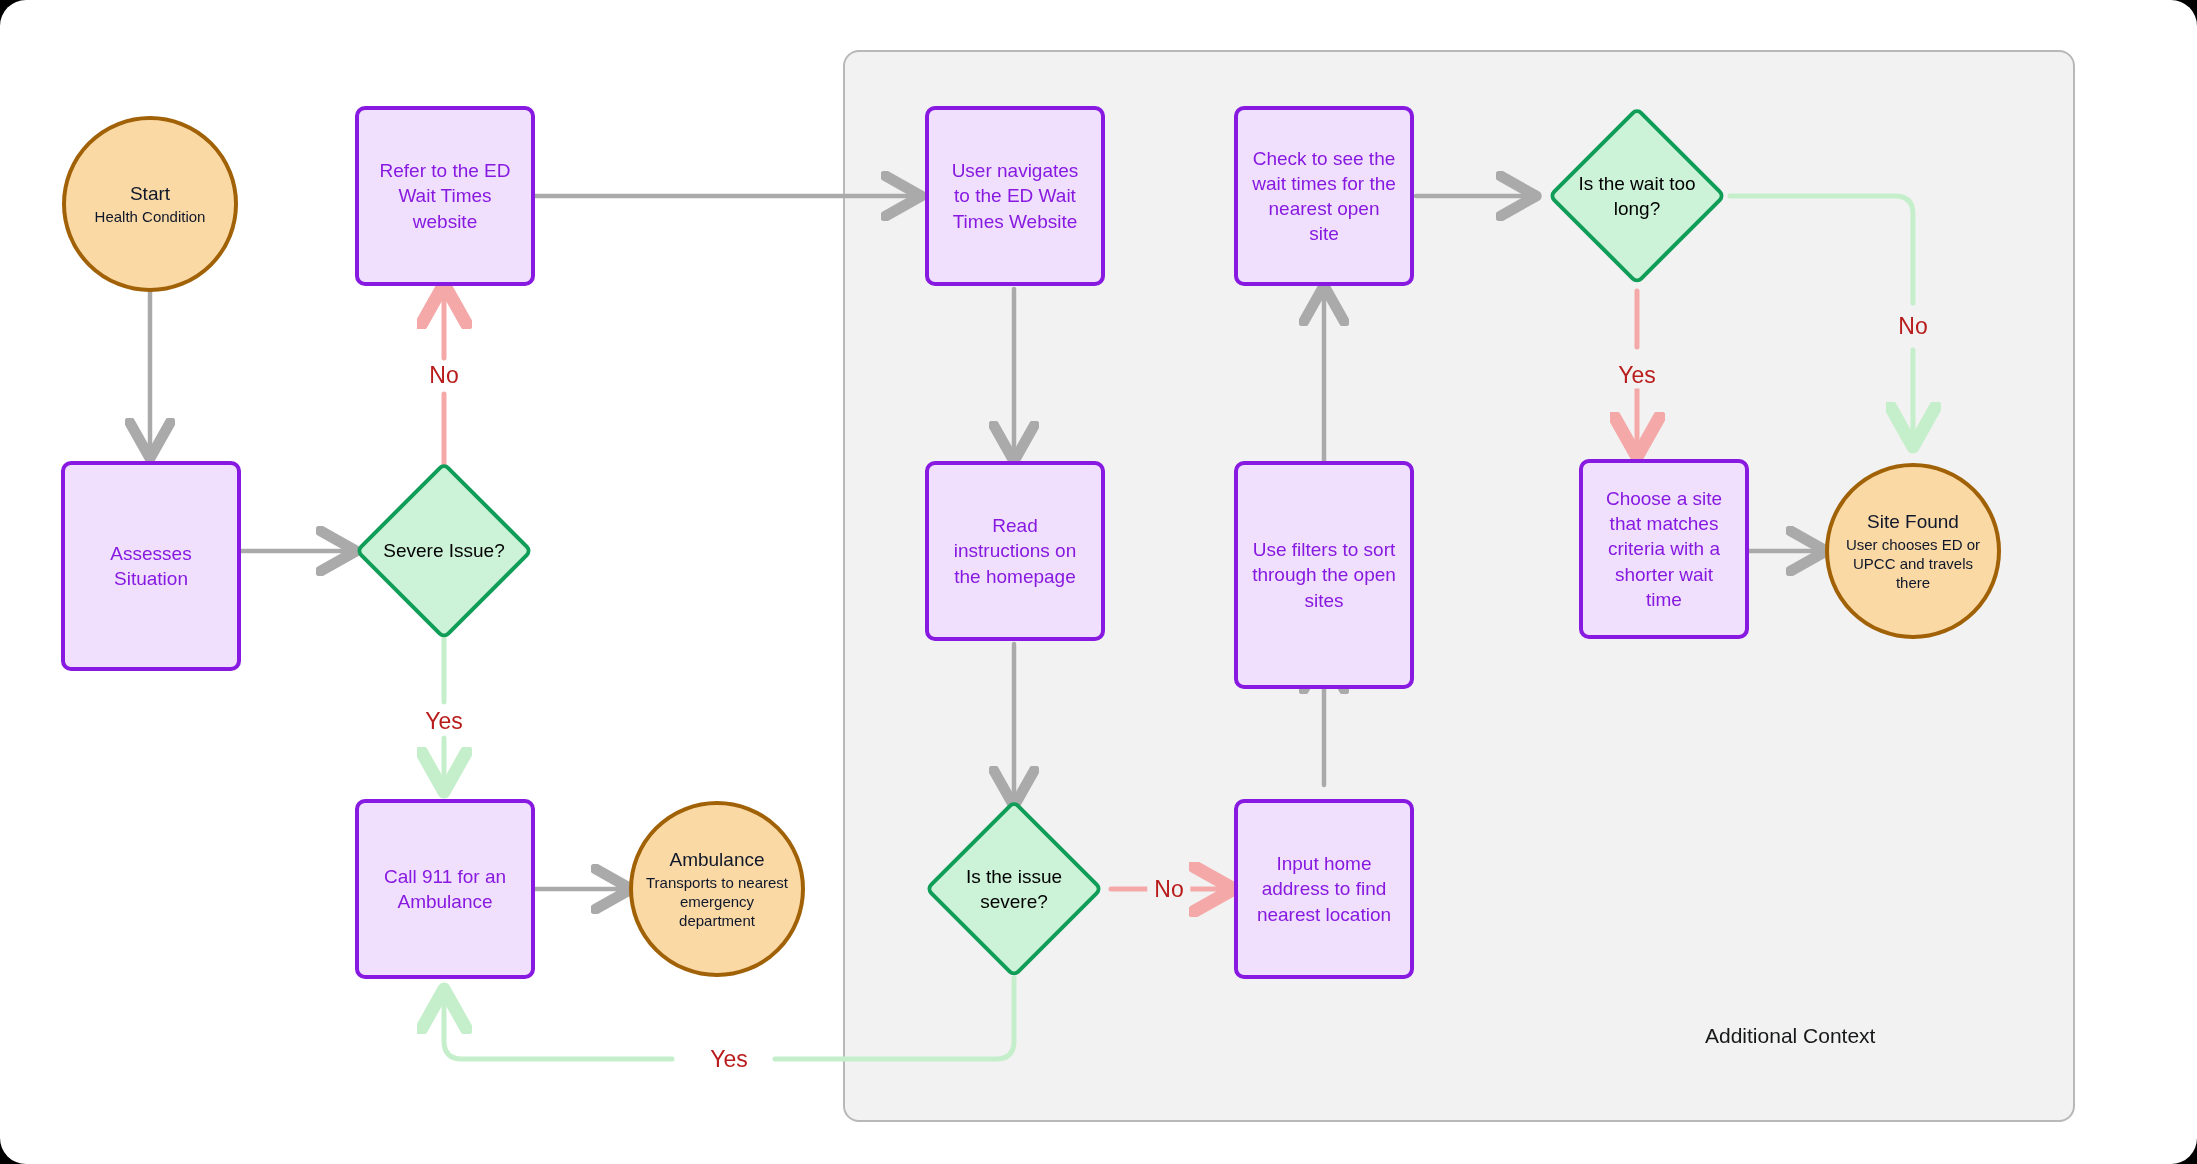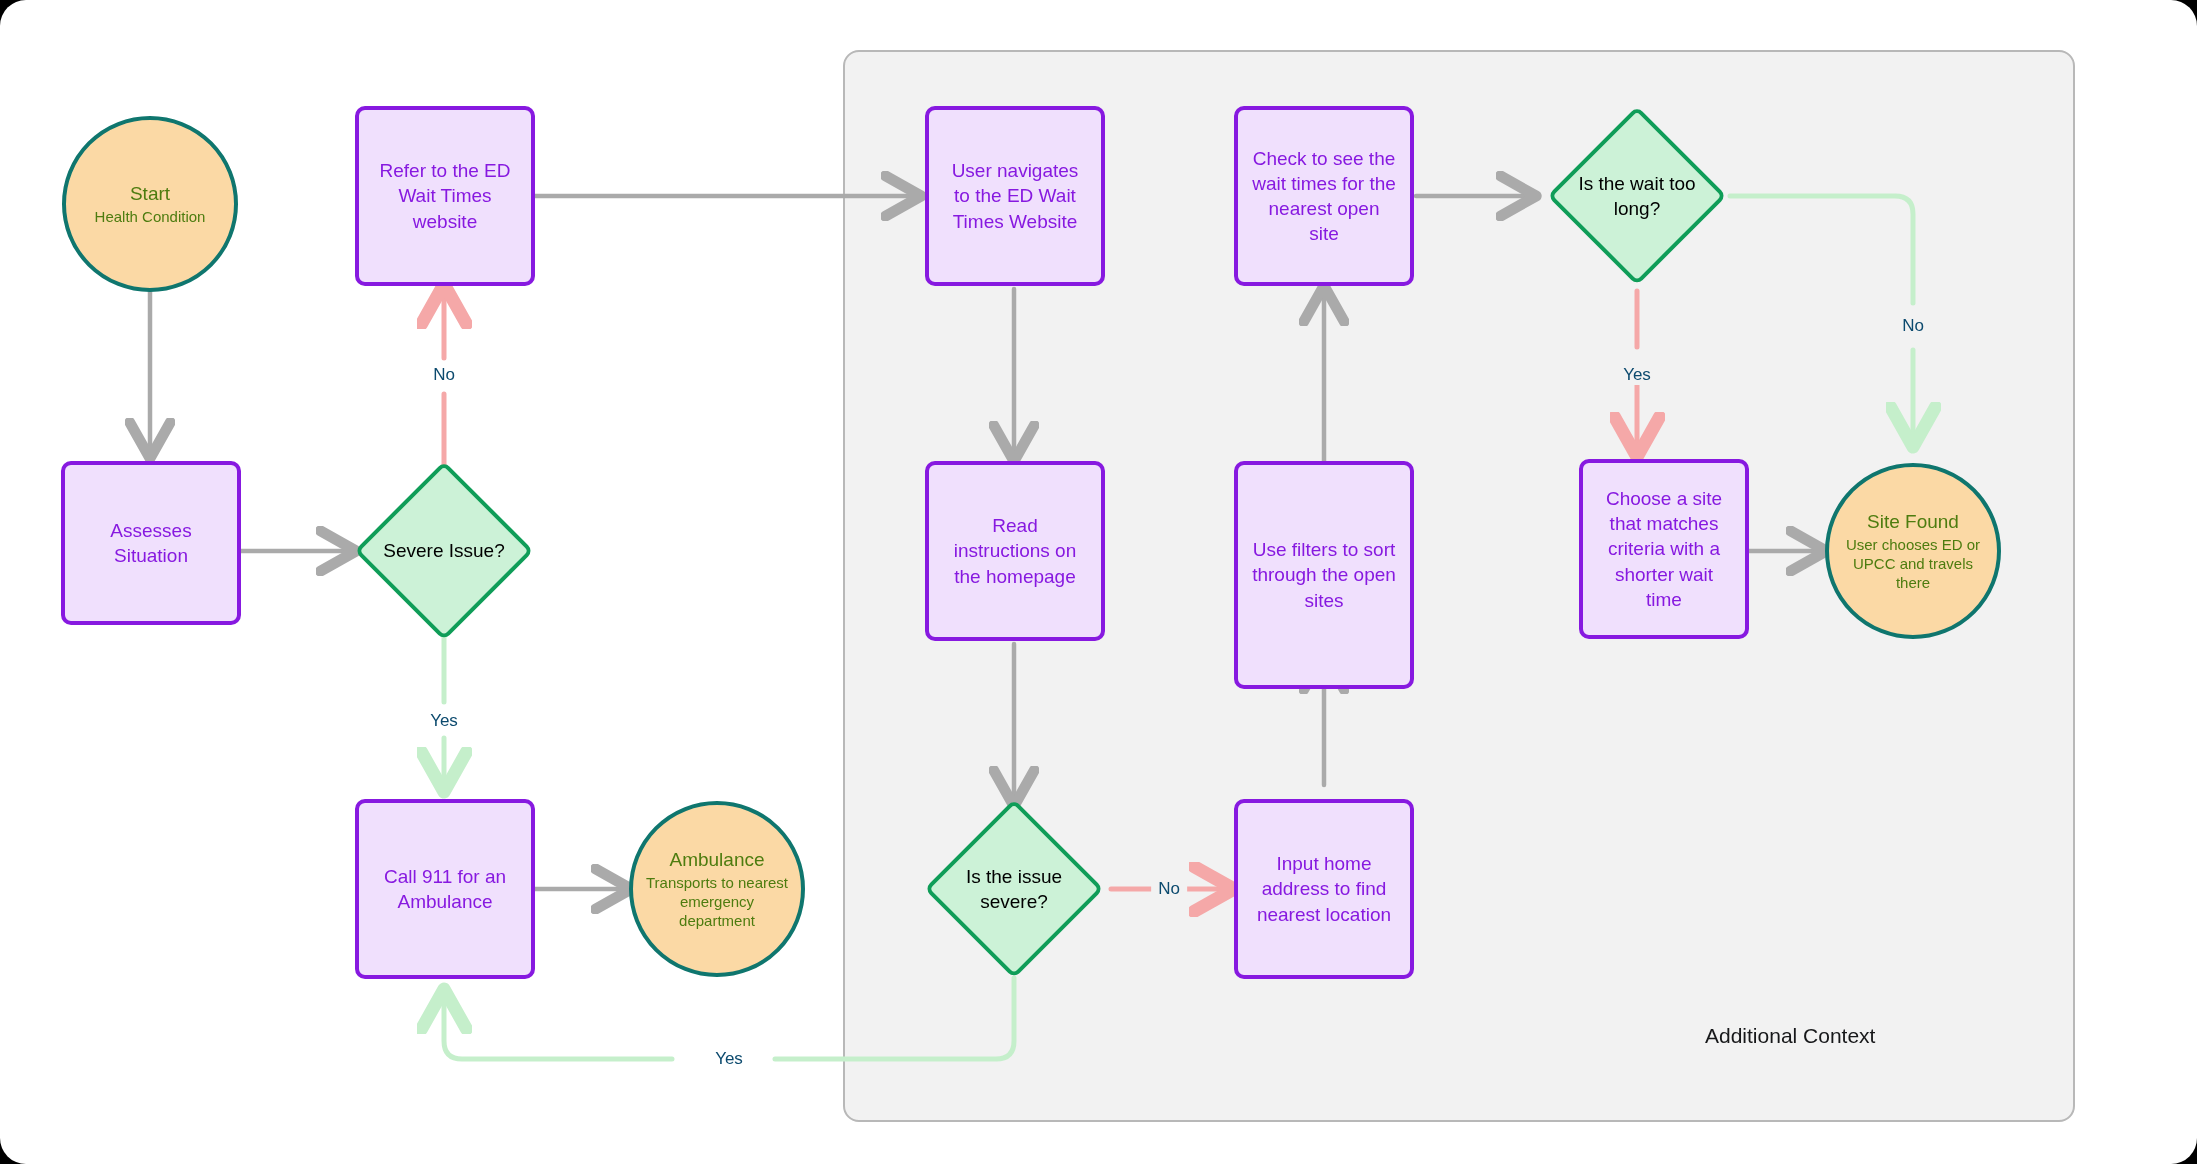--- a/index.html
+++ b/index.html
@@ -50,23 +50,23 @@
     background: #f0e0fd;
     border: 4px solid #8719e0;
     border-radius: 10px;
     color: #8719e0;
     font-size: 19px;
     line-height: 1.32;
     padding: 6px 14px;
   }
   .node-terminal {
     background: #fbd9a5;
-    border: 4px solid #0f766e;
+    border: 4px solid #a16207;
     border-radius: 50%;
-    color: #4d7c0f;
+    color: #0f172a;
     padding: 6px 12px;
     justify-content: center;
   }
   .node-terminal .t-title {
     font-size: 19px;
     line-height: 1.25;
   }
   .node-terminal .t-sub {
     font-size: 15px;
     line-height: 1.28;
@@ -89,22 +89,22 @@
     border-radius: 8px;
     box-sizing: border-box;
   }
   .node-decision .dia-text {
     position: relative;
     z-index: 2;
     width: 74%;
   }
   .edge-label {
     position: absolute;
-    font-size: 17px;
-    color: #0c4a6e;
+    font-size: 23px;
+    color: #b91c1c;
     background: #ffffff;
     padding: 0 7px;
     white-space: nowrap;
     transform: translate(-50%, -50%);
   }
   .edge-label.on-panel { background: #f2f2f2; }
 </style>
 </head>
 <body>
 
@@ -172,21 +172,21 @@
 
   <div class="node node-terminal" style="left:62px; top:116px; width:176px; height:176px;">
     <div class="t-title">Start</div>
     <div class="t-sub">Health Condition</div>
   </div>
 
   <div class="node node-process" style="left:355px; top:106px; width:180px; height:180px;">
     <div>Refer to the ED Wait Times website</div>
   </div>
 
-  <div class="node node-process" style="left:61px; top:461px; width:180px; height:164px;">
+  <div class="node node-process" style="left:61px; top:461px; width:180px; height:210px;">
     <div>Assesses Situation</div>
   </div>
 
   <div class="node node-decision" style="left:354px; top:461px; width:180px; height:180px;">
     <div class="dia-bg"></div>
     <div class="dia-text">Severe Issue?</div>
   </div>
 
   <div class="node node-process" style="left:355px; top:799px; width:180px; height:180px;">
     <div>Call 911 for an Ambulance</div>

